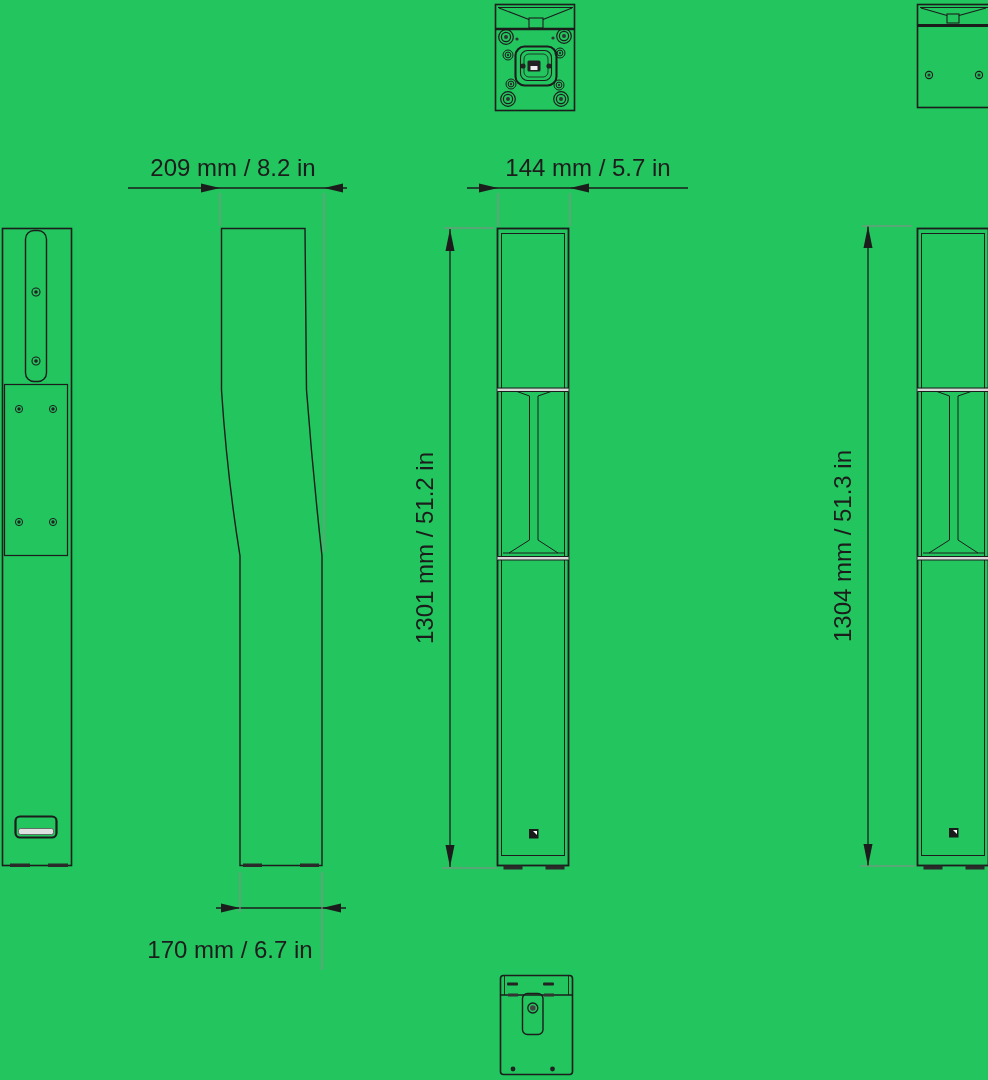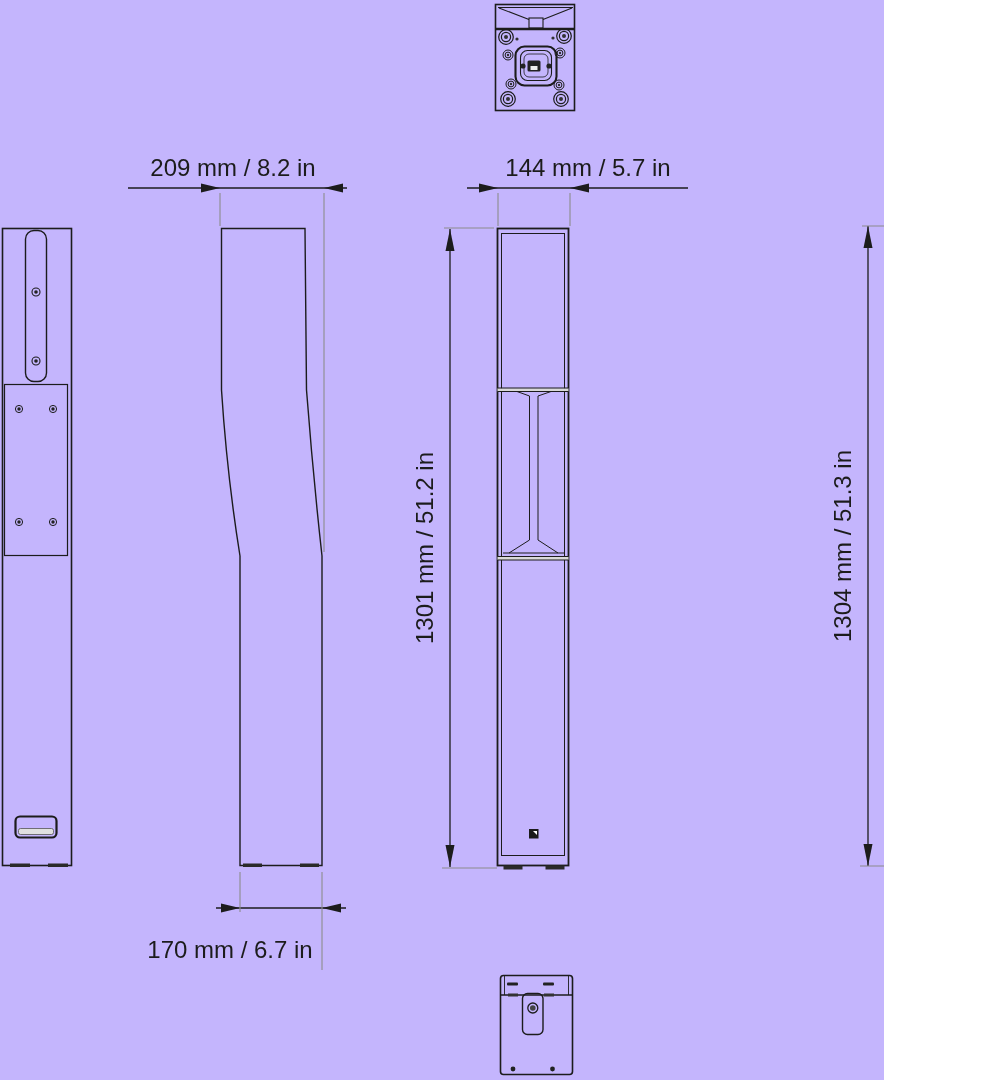--- a/index.html
+++ b/index.html
@@ -1,17 +1,17 @@
 <!DOCTYPE html>
 <html><head>
 <meta charset="utf-8">
 <style>
   html,body{margin:0;padding:0;background:#ffffff;}
   #canvas{
-    position:relative;width:884px;height:1080px;background:#c4b5fd;
+    position:relative;width:988px;height:1080px;background:#22c55e;
     overflow:hidden;font-family:"Liberation Sans",sans-serif;
   }
   svg text{
     font-family:"Liberation Sans",sans-serif;
     font-size:24px;fill:#1c1c1c;
   }
 </style>
 </head>
 <body>
 

